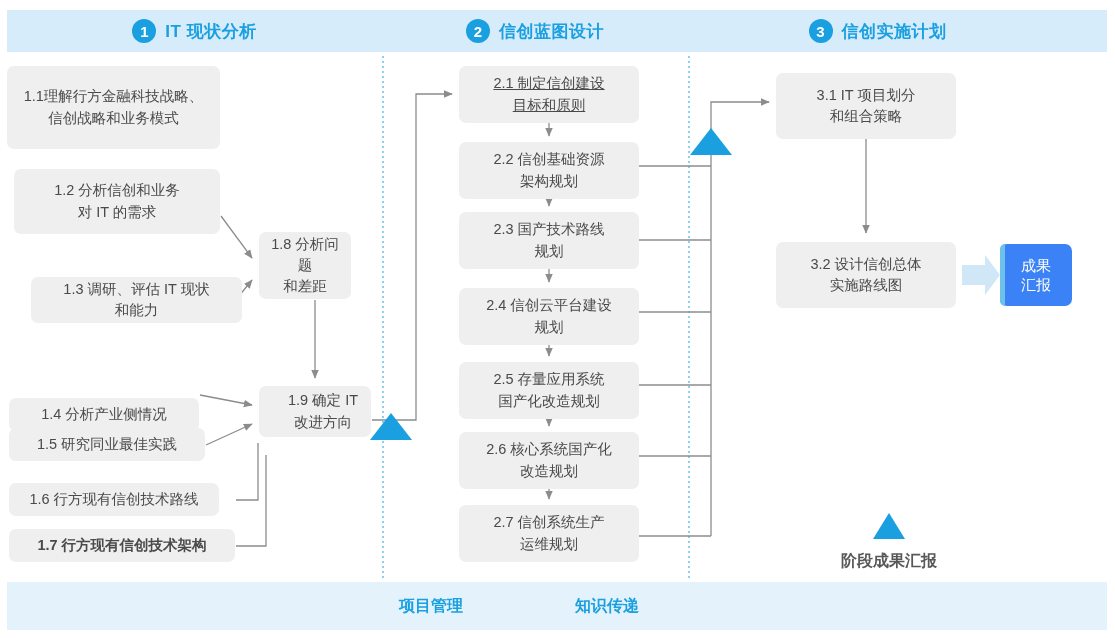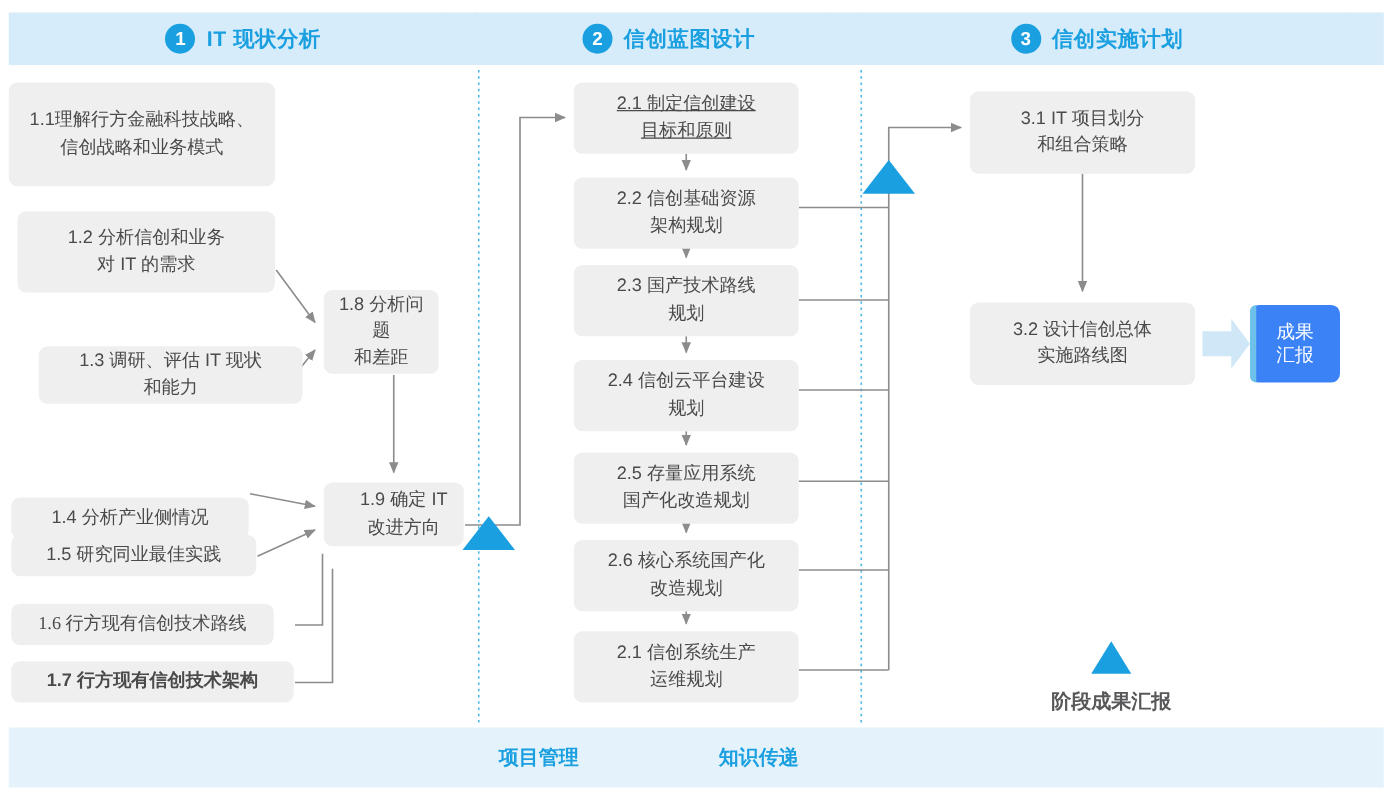--- a/index.html
+++ b/index.html
@@ -168,41 +168,41 @@
   </div>
 
   <div class="box" style="left:7px;top:66px;width:213px;height:83px;">1.1理解行方金融科技战略、
 信创战略和业务模式</div>
   <div class="box" style="left:14px;top:169px;width:206px;height:65px;">1.2 分析信创和业务
 对 IT 的需求</div>
   <div class="box" style="left:9px;top:277px;width:211px;height:46px;margin-left:22px;">1.3 调研、评估 IT 现状
 和能力</div>
   <div class="box" style="left:9px;top:378px;width:190px;height:33px;margin-top:20px;">1.4 分析产业侧情况</div>
   <div class="box" style="left:9px;top:428px;width:196px;height:33px;">1.5 研究同业最佳实践</div>
-  <div class="box" style="left:9px;top:483px;width:210px;height:33px;font-family:Liberation Serif, serif;">1.6 行方现有信创技术路线</div>
+  <div class="box" style="left:9px;top:483px;width:210px;height:33px;">1.6 行方现有信创技术路线</div>
   <div class="box" style="left:9px;top:529px;width:226px;height:33px;font-weight:bold;">1.7 行方现有信创技术架构</div>
 
   <div class="box" style="left:259px;top:232px;width:92px;height:67px;">1.8 分析问题
 和差距</div>
   <div class="box" style="left:259px;top:386px;width:112px;height:51px;padding-left:24px;">1.9 确定 IT
 改进方向</div>
 
   <div class="box" style="left:459px;top:66px;width:180px;height:57px;text-decoration:underline;">2.1 制定信创建设
 目标和原则</div>
   <div class="box" style="left:459px;top:142px;width:180px;height:57px;">2.2 信创基础资源
 架构规划</div>
   <div class="box" style="left:459px;top:212px;width:180px;height:57px;">2.3 国产技术路线
 规划</div>
   <div class="box" style="left:459px;top:288px;width:180px;height:57px;">2.4 信创云平台建设
 规划</div>
   <div class="box" style="left:459px;top:362px;width:180px;height:57px;">2.5 存量应用系统
 国产化改造规划</div>
   <div class="box" style="left:459px;top:432px;width:180px;height:57px;">2.6 核心系统国产化
 改造规划</div>
-  <div class="box" style="left:459px;top:505px;width:180px;height:57px;">2.1 信创系统生产
+  <div class="box" style="left:459px;top:505px;width:180px;height:57px;">2.7 信创系统生产
 运维规划</div>
 
   <div class="box" style="left:776px;top:73px;width:180px;height:66px;">3.1 IT 项目划分
 和组合策略</div>
   <div class="box" style="left:776px;top:242px;width:180px;height:66px;">3.2 设计信创总体
 实施路线图</div>
 
   <div class="result-badge" style="left:1000px;top:244px;width:72px;height:62px;">成果
 汇报</div>
 

